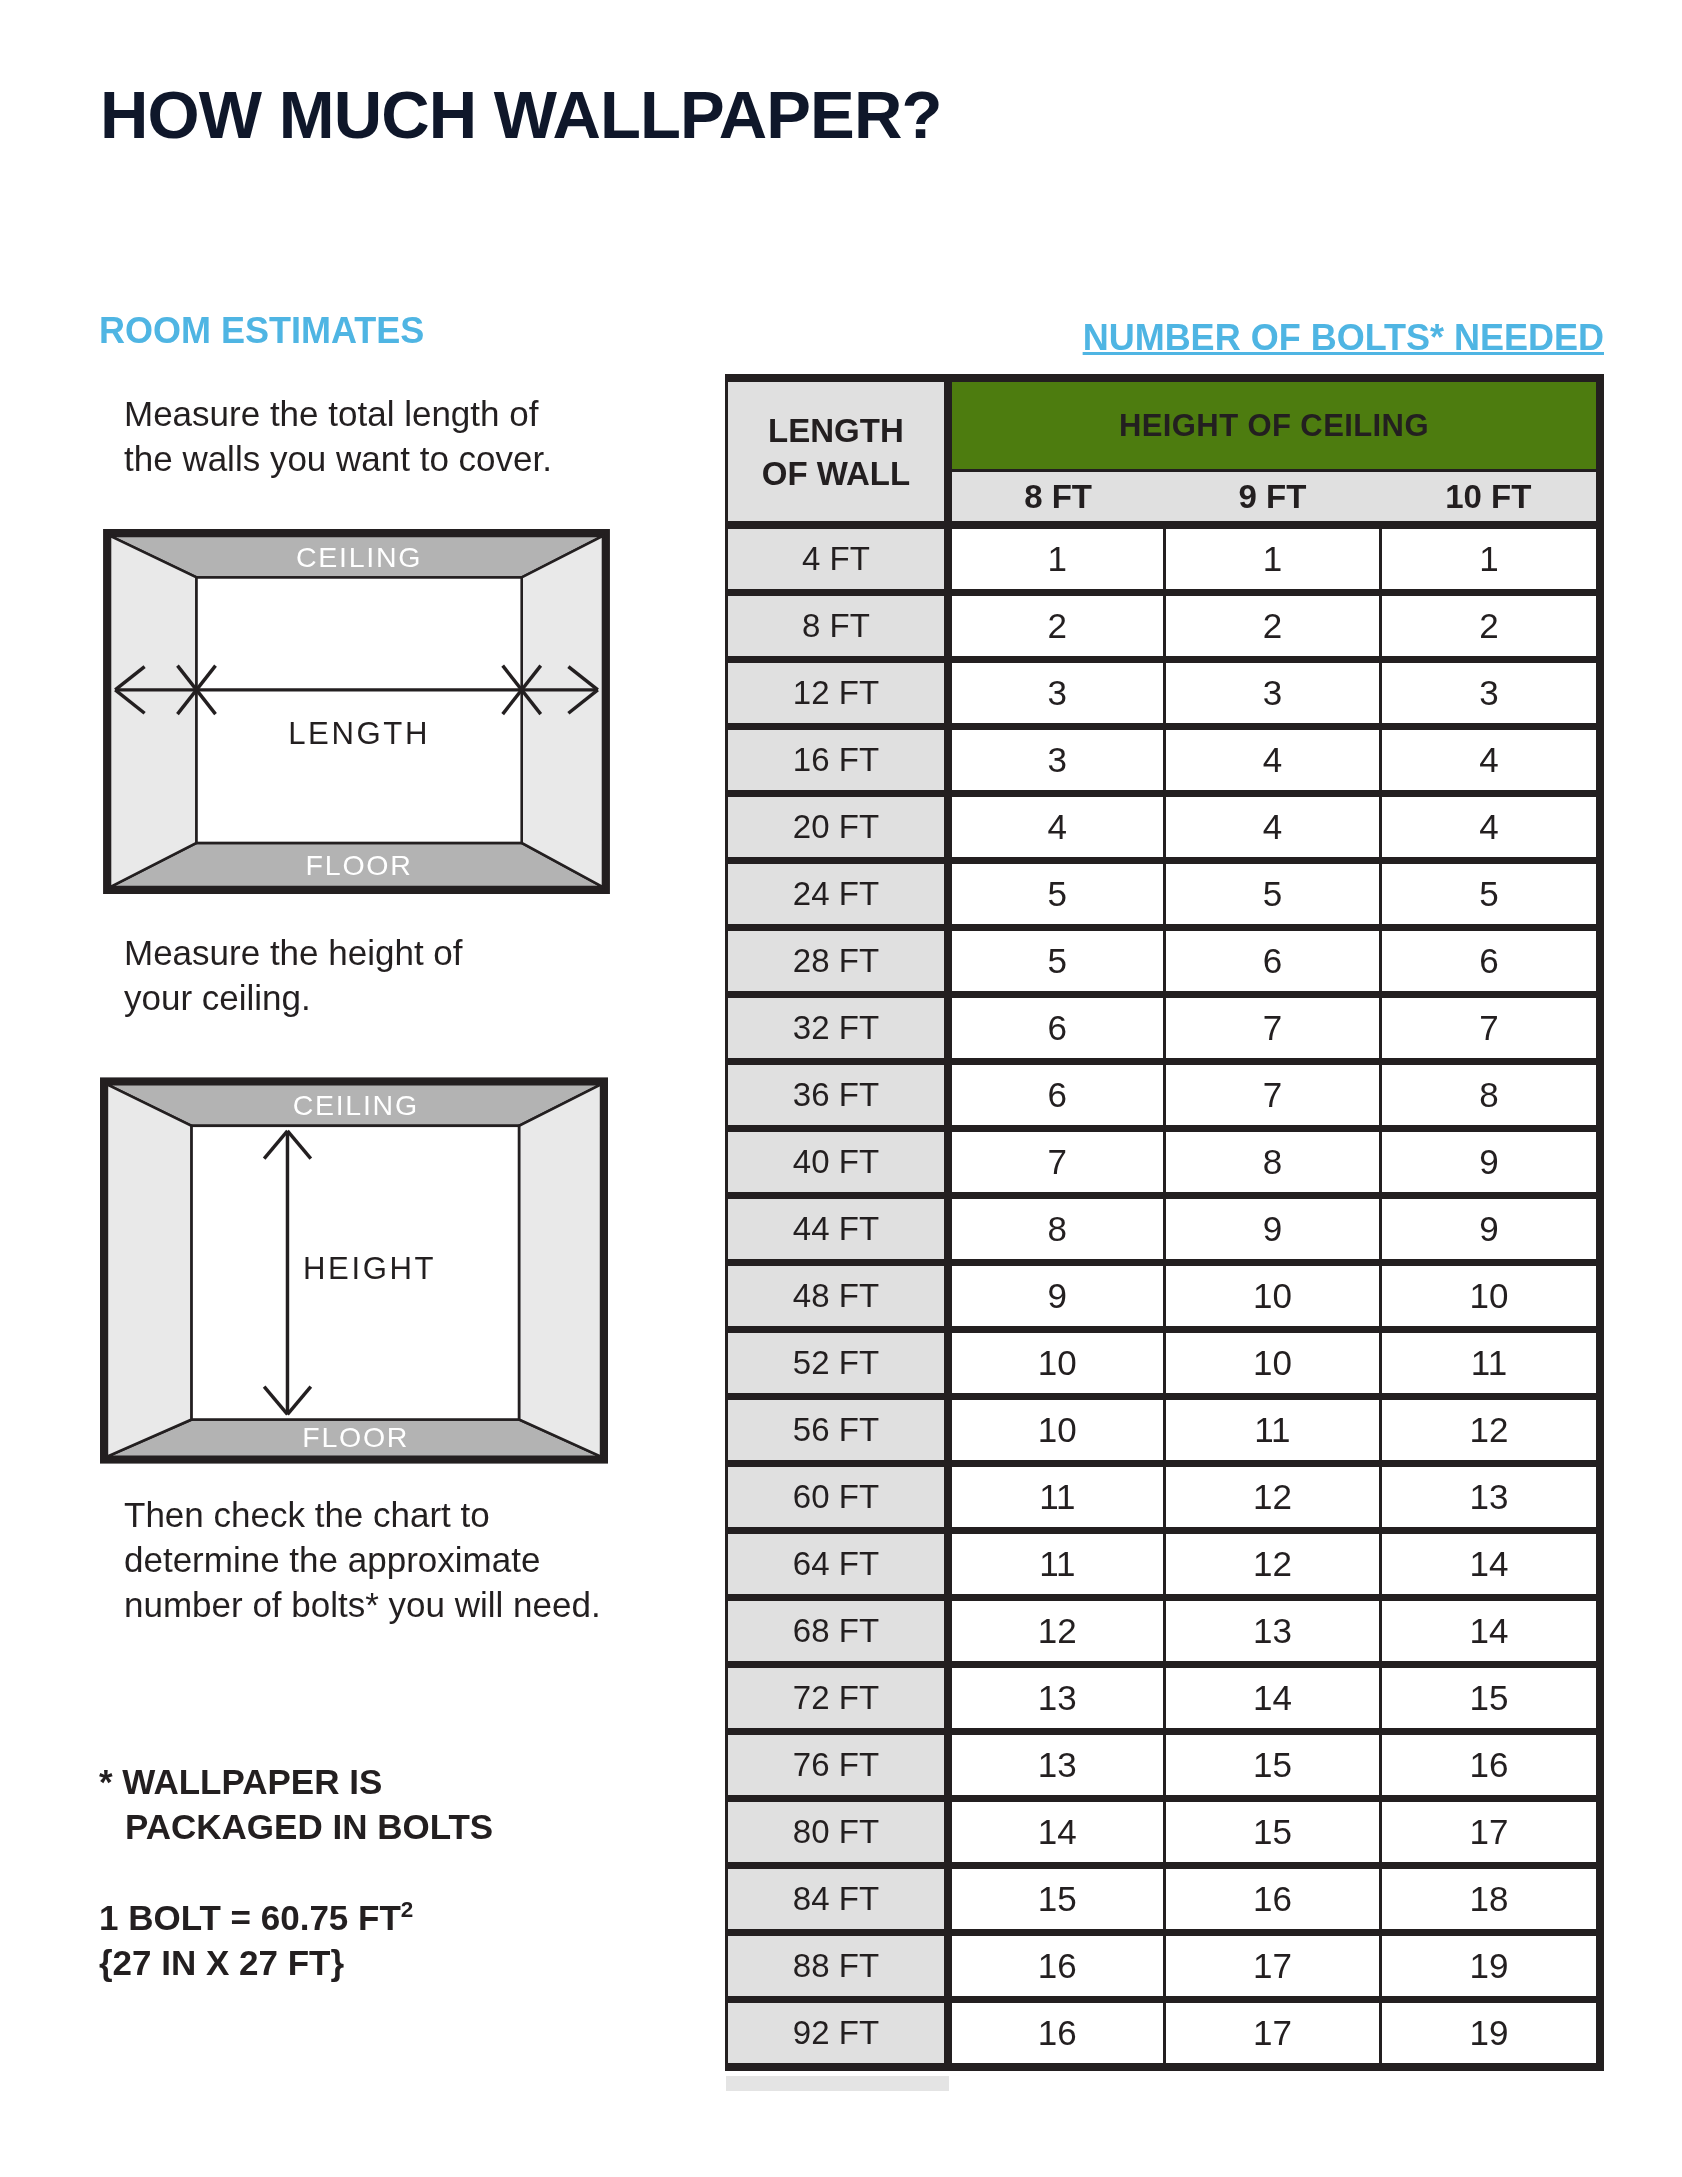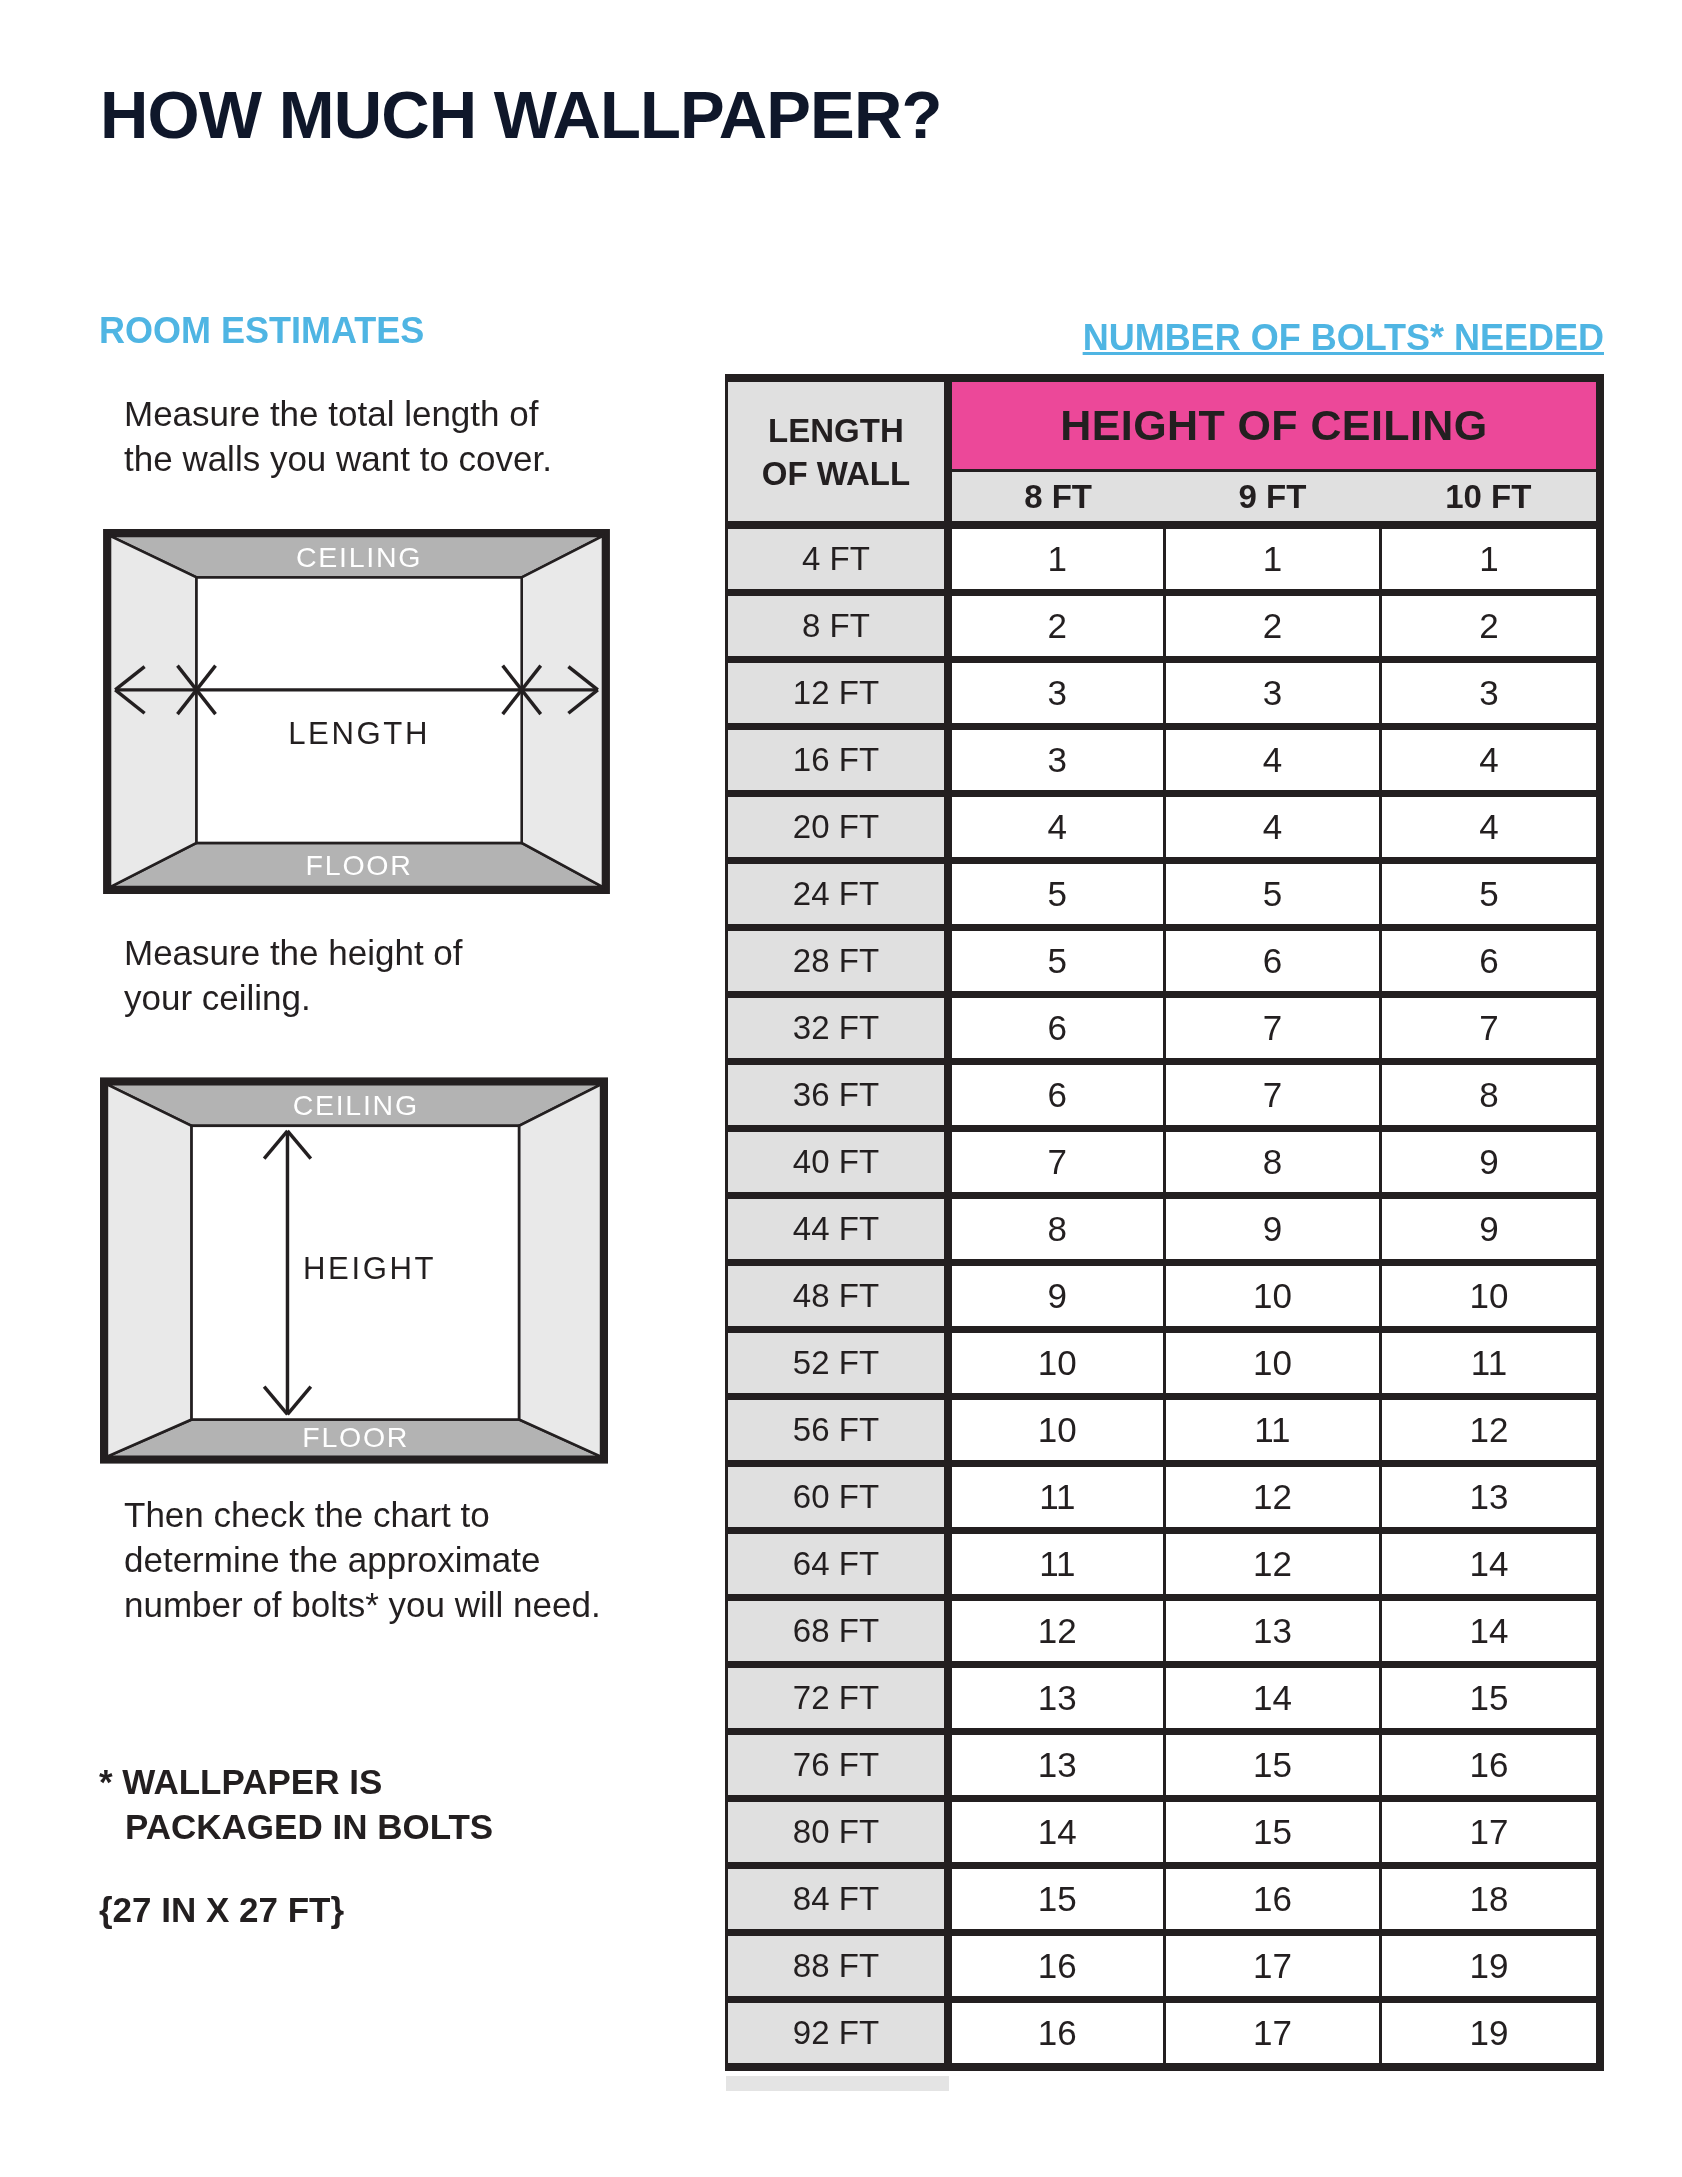--- a/index.html
+++ b/index.html
@@ -40,22 +40,22 @@
     position:absolute; left:725px; top:374px; width:879px;
     border-collapse:collapse; table-layout:fixed;
     border:8.6px solid #231F20; border-left-width:3.5px;
   }
   table.bolts th, table.bolts td { padding:0; text-align:center; vertical-align:middle; }
   th.corner {
     background:#E0E0E0; border-right:8.6px solid #231F20; border-bottom:8.6px solid #231F20;
     font-size:33px; font-weight:bold; line-height:43px;
   }
   th.group {
-    background:#ec4899; height:87px; border-bottom:3.5px solid #231F20;
-    font-size:43px; font-weight:bold; letter-spacing:0.4px;
+    background:#4d7c0f; height:87px; border-bottom:3.5px solid #231F20;
+    font-size:31px; font-weight:bold; letter-spacing:0.4px;
   }
   th.sub {
     background:#E0E0E0; height:49px; border-bottom:8.6px solid #231F20;
     font-size:33px; font-weight:bold;
   }
   td.rowlabel {
     background:#E0E0E0; border-right:8.6px solid #231F20;
     font-size:33px; font-weight:normal;
   }
   td.val { background:#ffffff; font-size:35px; font-weight:normal; }
@@ -130,20 +130,21 @@
     <div>determine the approximate</div>
     <div>number of bolts* you will need.</div>
   </div>
 
   <div class="footnote" id="footnote-bolts">
     <div>* WALLPAPER IS</div>
     <div class="indent">PACKAGED IN BOLTS</div>
   </div>
 
   <div class="footnote" id="bolt-info">
+    <div><span>1 BOLT = 60.75 FT</span><sup>2</sup></div>
     <div>{27 IN X 27 FT}</div>
   </div>
 
   <div class="sec-heading" id="bolts-heading">NUMBER OF BOLTS* NEEDED</div>
 
   <table class="bolts">
     <colgroup>
       <col style="width:218px">
         <col style="width:213px">
         <col style="width:213px">

